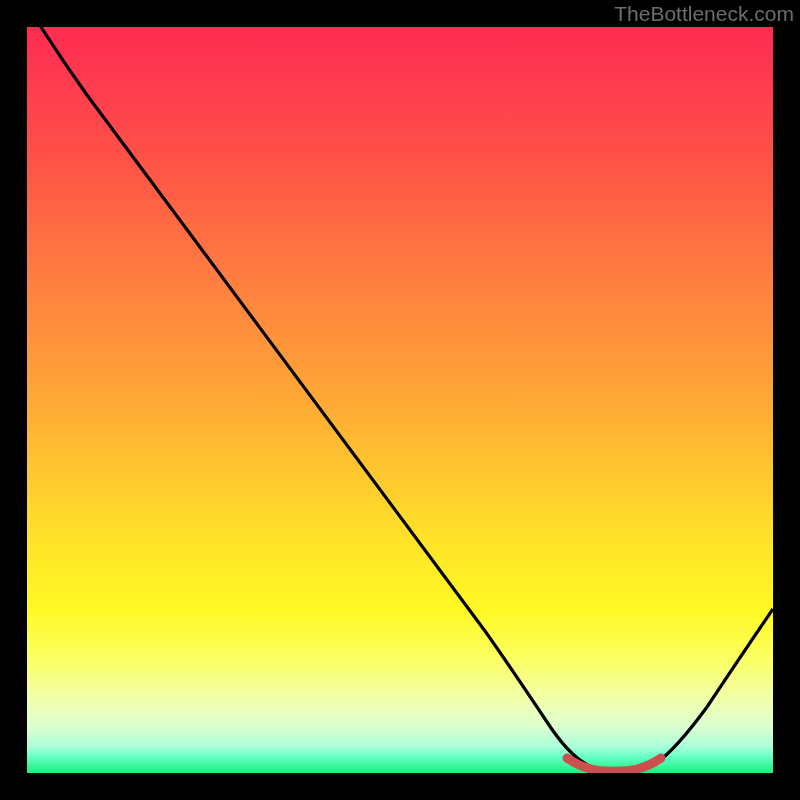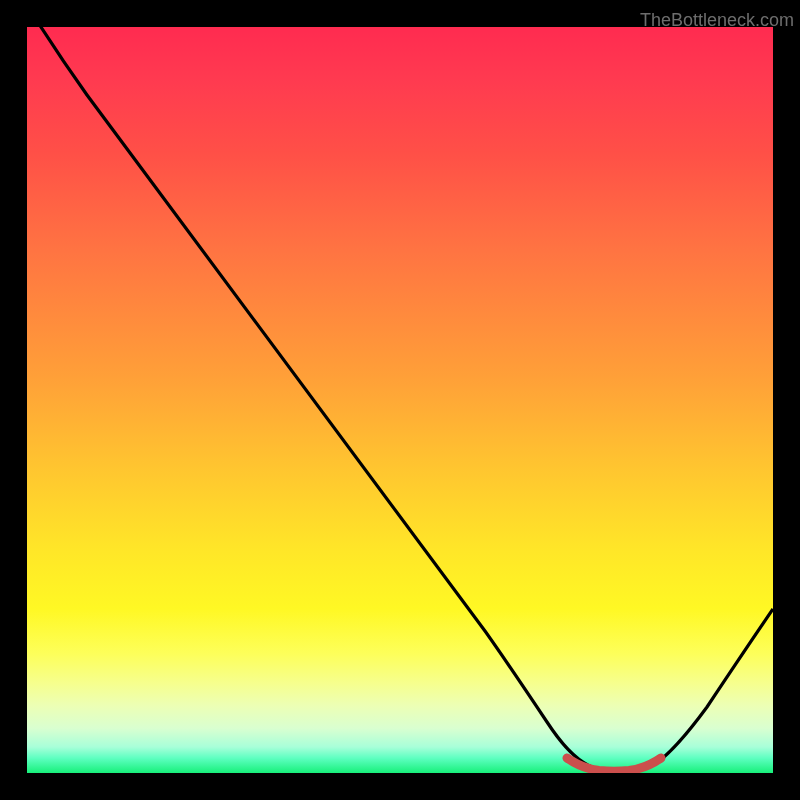--- a/index.html
+++ b/index.html
@@ -2,24 +2,23 @@
 <html><head>
 <meta charset="utf-8">
 <style>
   * { margin: 0; padding: 0; box-sizing: border-box; }
   body { width: 800px; height: 800px; background: #000; position: relative; font-family: Arial, sans-serif; }
   .watermark {
     position: absolute;
     top: 2px;
     right: 6px;
     color: #6d6d6d;
-    font-size: 18px;
+    font-size: 21px;
     font-weight: 400;
     z-index: 10;
-    margin-top: 8px;
   }
   .plot-area {
     position: absolute;
     top: 27px;
     left: 27px;
     width: 746px;
     height: 746px;
     overflow: hidden;
   }
   .gradient-bg {

